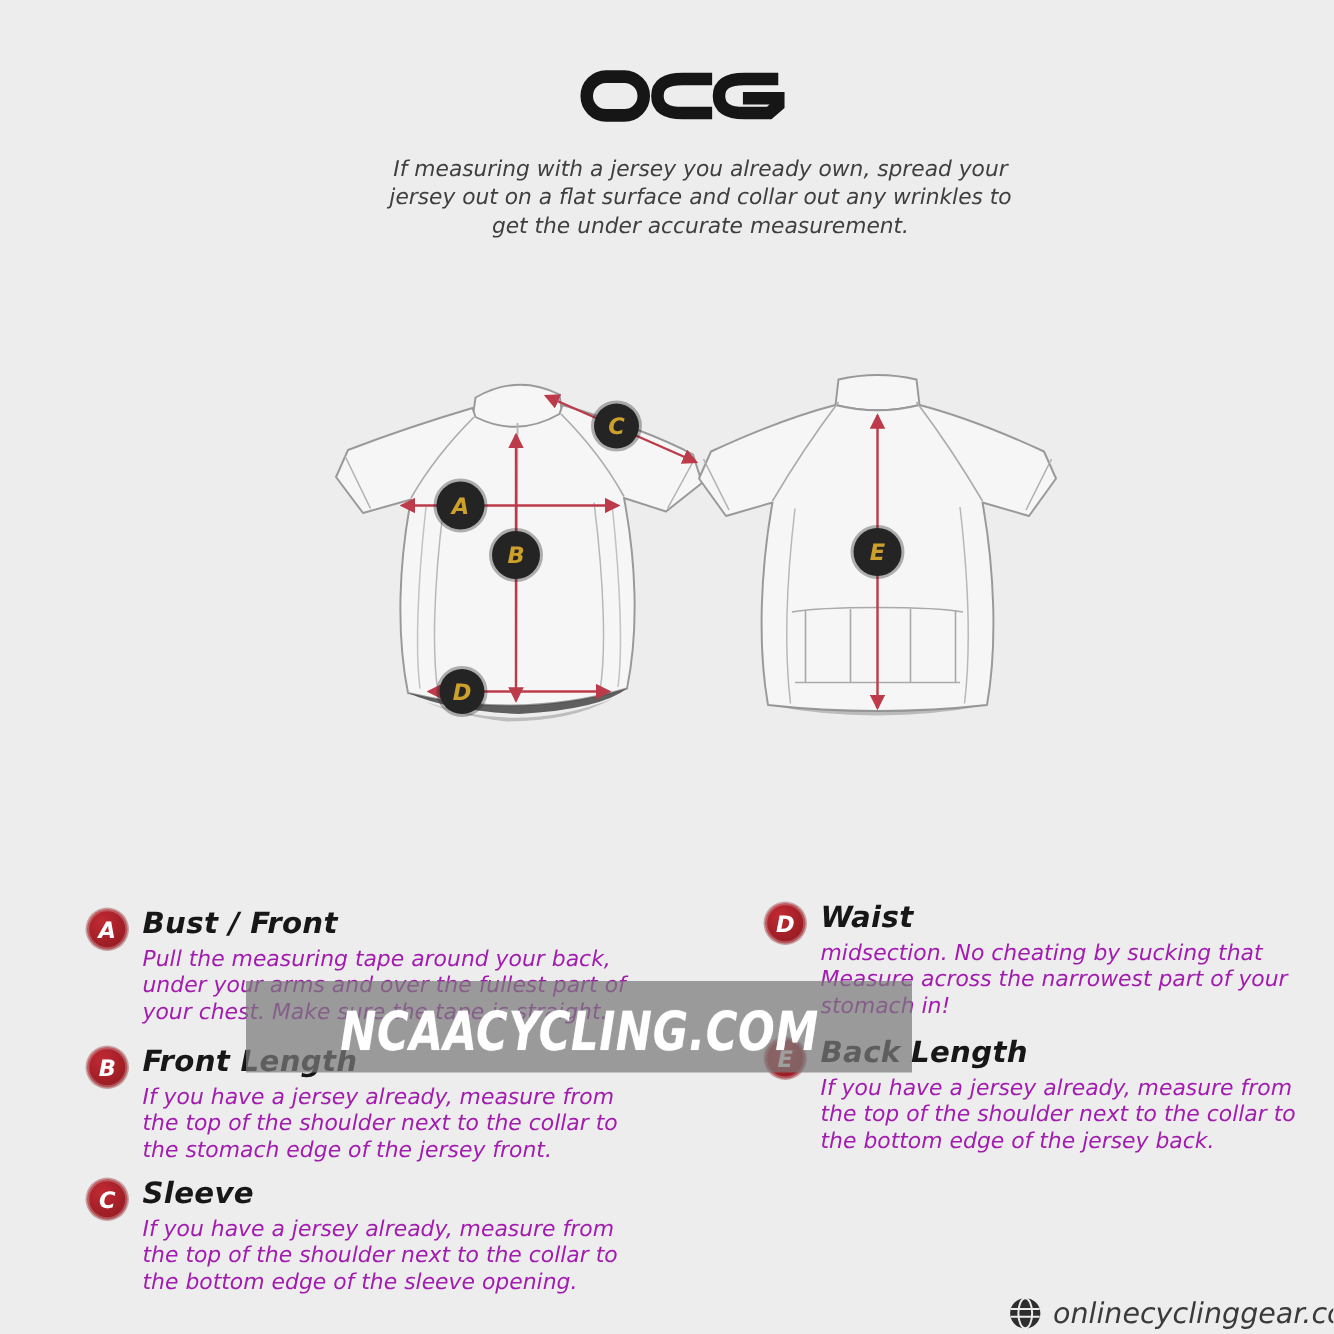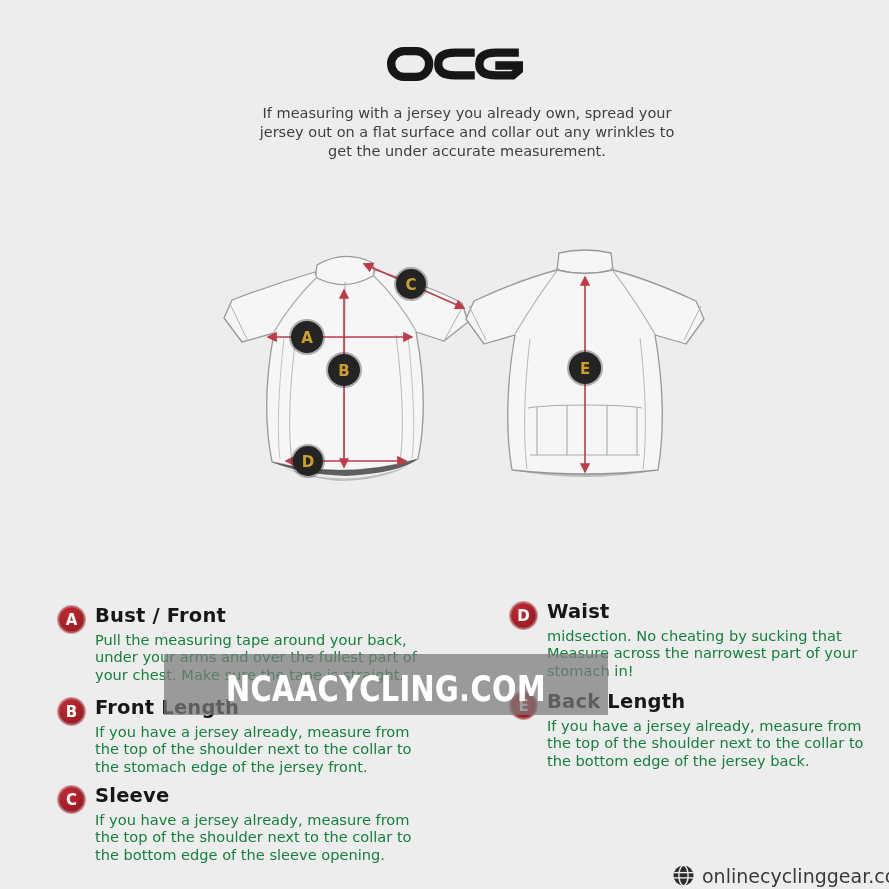--- a/index.html
+++ b/index.html
@@ -1,17 +1,17 @@
 <!DOCTYPE html>
 <html><head>
 <meta charset="utf-8">
 <style>
   html,body{margin:0;padding:0;background:#ededed;}
   .canvas{position:relative;width:889px;height:889px;background:#ededed;overflow:hidden;
-          font-family:"DejaVu Sans","Liberation Sans",sans-serif;color:#222;}
+          font-family:"DejaVu Sans","Liberation Sans",sans-serif;color:#222;font-style:italic;}
   
   .logo{position:absolute;left:378px;top:45px;width:154px;height:38px;}
   
   .intro{position:absolute;left:137px;top:104px;width:660px;text-align:center;
          font-size:14.5px;line-height:19px;color:#3f3f3f;}
   .intro div{white-space:nowrap;}
   
   .diagram{position:absolute;left:150px;top:240px;width:590px;height:260px;}
   
   .section{position:absolute;}
@@ -19,21 +19,21 @@
   .sec-b{left:58px;top:696px;width:372px;}
   .sec-c{left:58px;top:784px;width:372px;}
   .sec-d{left:510px;top:600px;width:372px;}
   .sec-e{left:510px;top:690px;width:372px;}
   .badge{position:absolute;left:0;top:2px;width:27px;height:27px;border-radius:50%;
          background:radial-gradient(circle at 38% 32%, #c12a33 0%, #a21f27 55%, #8c1a20 100%);
          box-shadow:inset 0 0 0 1.5px rgba(255,255,255,.25), 0 0 0 1px rgba(120,20,25,.35);
          color:#fff;font-weight:bold;font-size:15px;display:flex;align-items:center;justify-content:center;}
   .sec-body{margin-left:37px;}
   .sec-title{font-size:19.5px;font-weight:bold;color:#171717;line-height:24px;letter-spacing:.2px;}
-  .sec-text{margin-top:3px;font-size:14.6px;line-height:17.4px;color:#15803d;}
+  .sec-text{margin-top:3px;font-size:14.6px;line-height:17.4px;color:#a21caf;}
   .sec-text div{white-space:nowrap;}
   
   .watermark{position:absolute;left:164px;top:654px;width:444px;height:61px;
              background:rgba(122,122,122,.72);display:flex;align-items:center;justify-content:center;}
   .watermark span{color:#fff;font-weight:bold;font-size:36px;letter-spacing:.5px;
                   transform:scaleX(.8) translateY(4px);white-space:nowrap;
                   text-shadow:0 0 1px rgba(255,255,255,.4);}
   
   .footer{position:absolute;left:672px;top:864px;display:flex;align-items:center;gap:7px;}
   .footer .site{font-size:19px;color:#3a3a3a;white-space:nowrap;}

